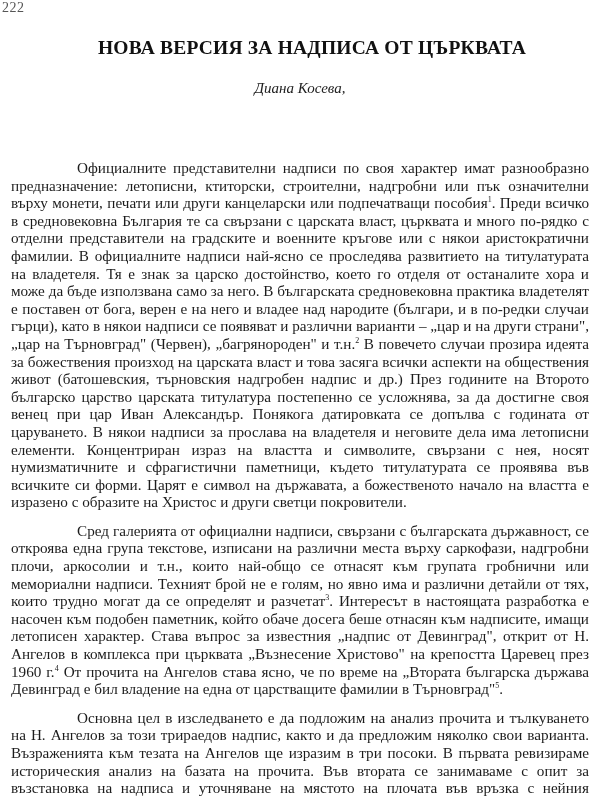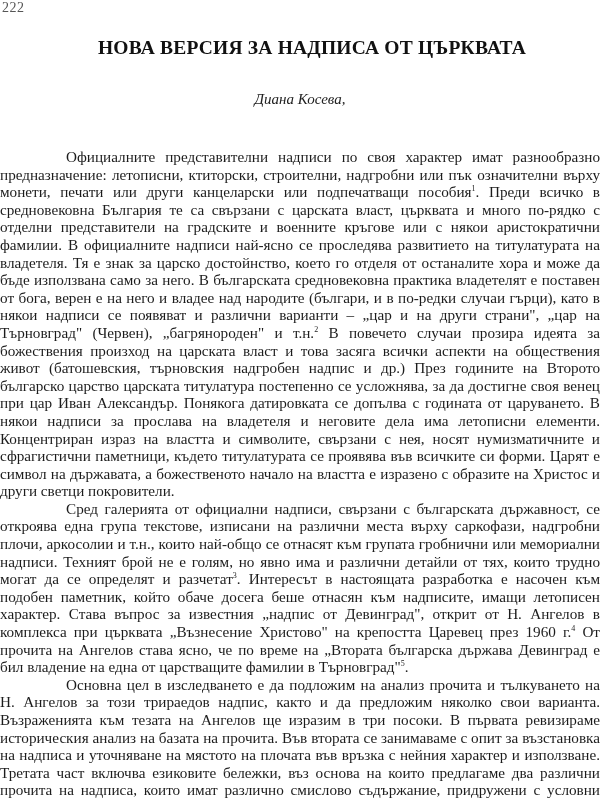--- a/index.html
+++ b/index.html
@@ -31,40 +31,40 @@
       text-align: center;
       font-weight: bold;
       font-size: 19.5px;
       line-height: 24px;
       color: #111;
       letter-spacing: 0.2px;
     }
     .authors {
       position: absolute;
       left: 0;
-      top: 89px;
+      top: 78px;
       width: 600px;
       text-align: center;
       font-style: italic;
       font-size: 15px;
       line-height: 20px;
       color: #222;
     }
     .body-text {
       position: absolute;
       left: 0;
       top: 148px;
       width: 600px;
       font-size: 15.2px;
       line-height: 17.6px;
       text-align: justify;
       color: #1c1c1c;
     }
     .body-text p {
-      margin: 0;
+      margin: 11px;
       text-indent: 66px;
       text-align: justify;
     }
     sup {
       font-size: 8px;
       line-height: 0;
       vertical-align: 6px;
     }
   </style>
 </head>

